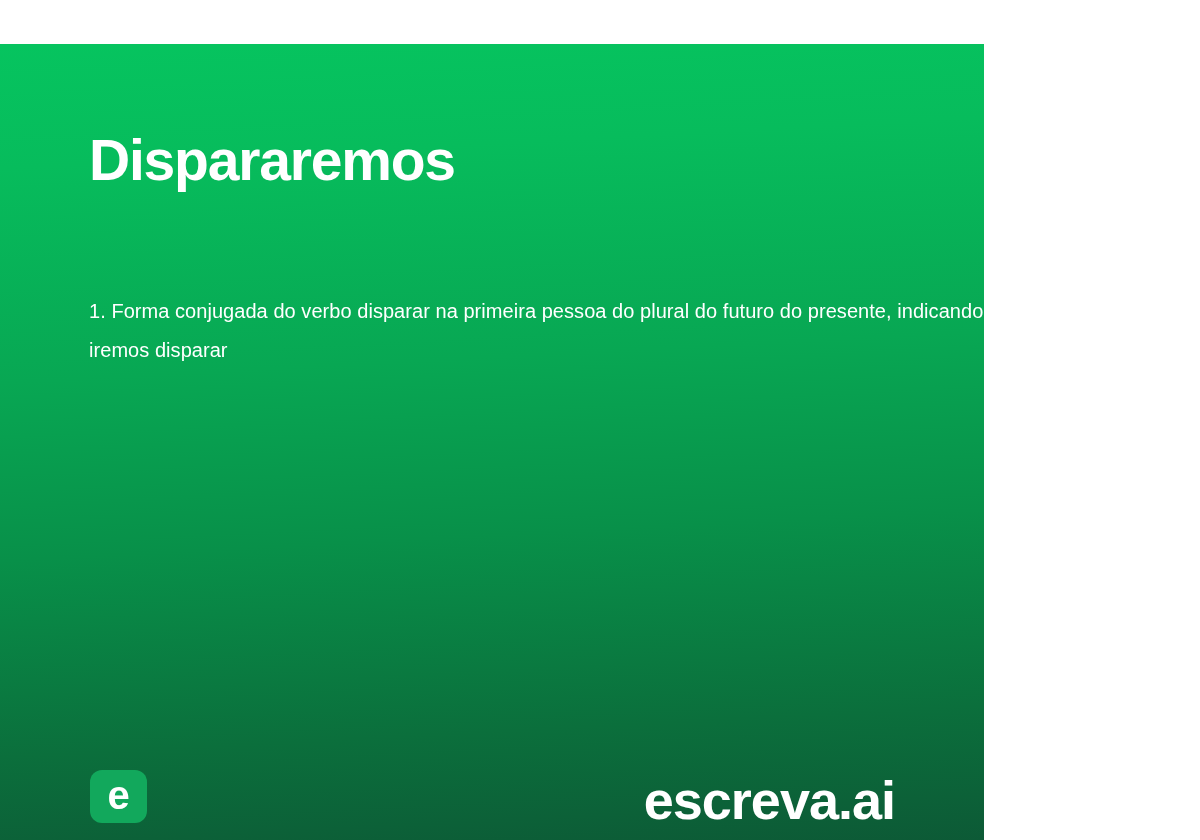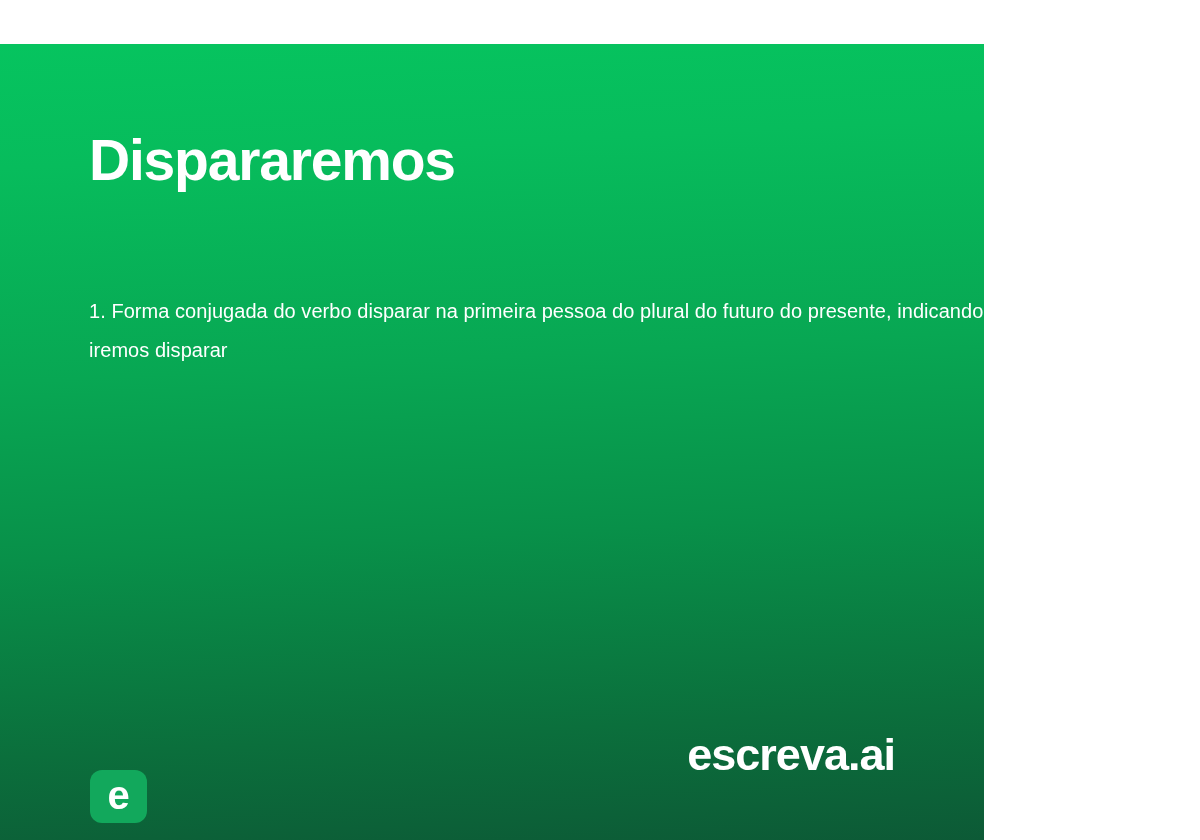--- a/index.html
+++ b/index.html
@@ -85,22 +85,22 @@
   }
   .logo-badge .glyph {
     font-size:40px;
     font-weight:bold;
     line-height:1;
     color:#ffffff;
     margin-top:-3px;
   }
   .brand {
     position:absolute;
-    right:89px; top:684px;
-    font-size:45px;
+    right:89px; top:724px;
+    font-size:54px;
     font-weight:bold;
     letter-spacing:-1px;
     color:#ffffff;
     line-height:1.2;
   }
 </style>
 </head>
 <body>
 
 <div class="card">

